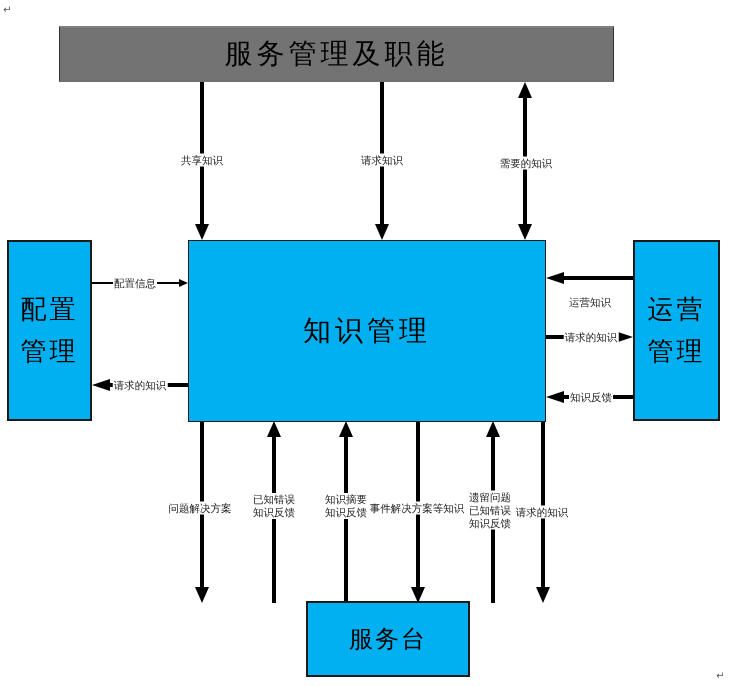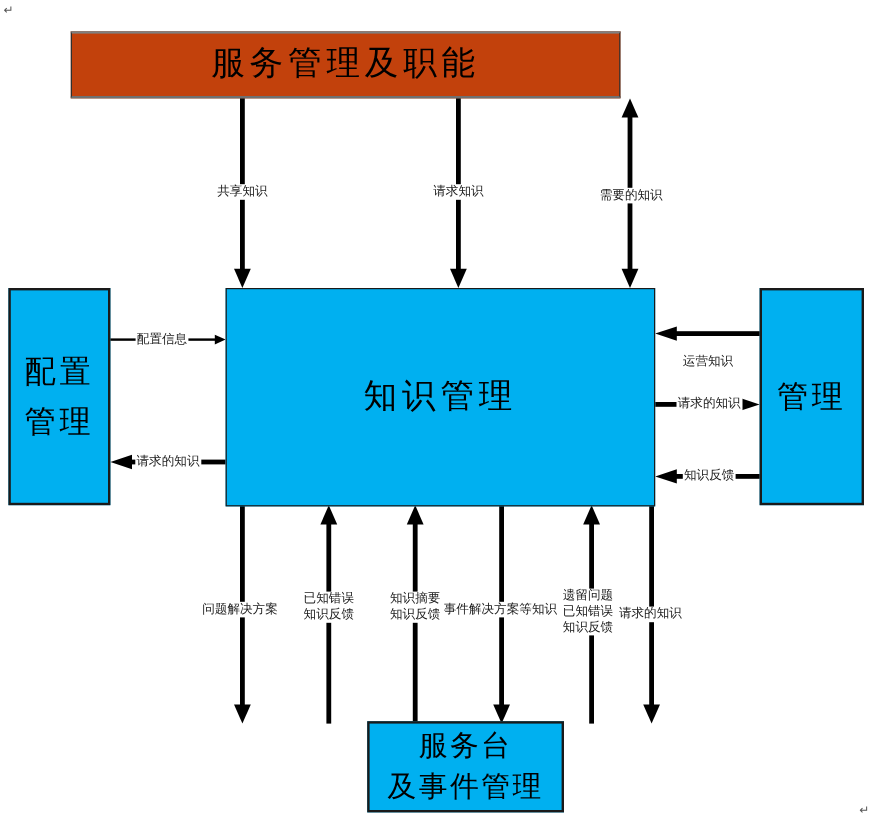--- a/index.html
+++ b/index.html
@@ -28,46 +28,46 @@
   .pmark{position:absolute;font-size:10px;color:#555;z-index:6;font-family:"DejaVu Sans",sans-serif;}
 </style>
 </head>
 <body>
 
 <div id="canvas">
 
   <span class="pmark" style="left:3px;top:4px;">↵</span>
   <span class="pmark" style="left:716px;top:670px;">↵</span>
 
-  <div class="box title-lg" style="left:59px;top:26px;width:458px;height:56px;background:#c2410c;border:1px solid #303030;border-top:2px solid #808080;border-bottom:2px solid #707070;">
+  <div class="box title-lg" style="left:59px;top:26px;width:555px;height:56px;background:#737373;border:1px solid #303030;border-top:2px solid #808080;border-bottom:2px solid #707070;">
     <span>服务管理及职能</span>
   </div>
 
   <div class="box cyan title-lg" style="left:188px;top:240px;width:358px;height:182px;border-width:1px;z-index:3;">
     <span>知识管理</span>
   </div>
 
   <div class="box cyan title-md" style="left:7px;top:240px;width:85px;height:181px;">
     <div>
       <div>配置</div>
       <div>管理</div>
     </div>
   </div>
 
   <div class="box cyan title-md" style="left:633px;top:240px;width:87px;height:181px;">
     <div>
+      <div>运营</div>
       <div>管理</div>
     </div>
   </div>
 
 
   <div class="box cyan title-sm" style="left:306px;top:601px;width:164px;height:76px;z-index:3;">
     <div>
       <div>服务台</div>
-      <div>及事件管理</div>
     </div>
   </div>
 
 
   <div class="shaft" style="left:200px;top:82px;width:4px;height:144px;"></div>
   <div class="head head-down" style="left:195px;top:224px;"></div>
   <span class="lbl" style="left:202px;top:160px;">共享知识</span>
 
   <div class="shaft" style="left:380px;top:82px;width:4px;height:144px;"></div>
   <div class="head head-down" style="left:375px;top:224px;"></div>

